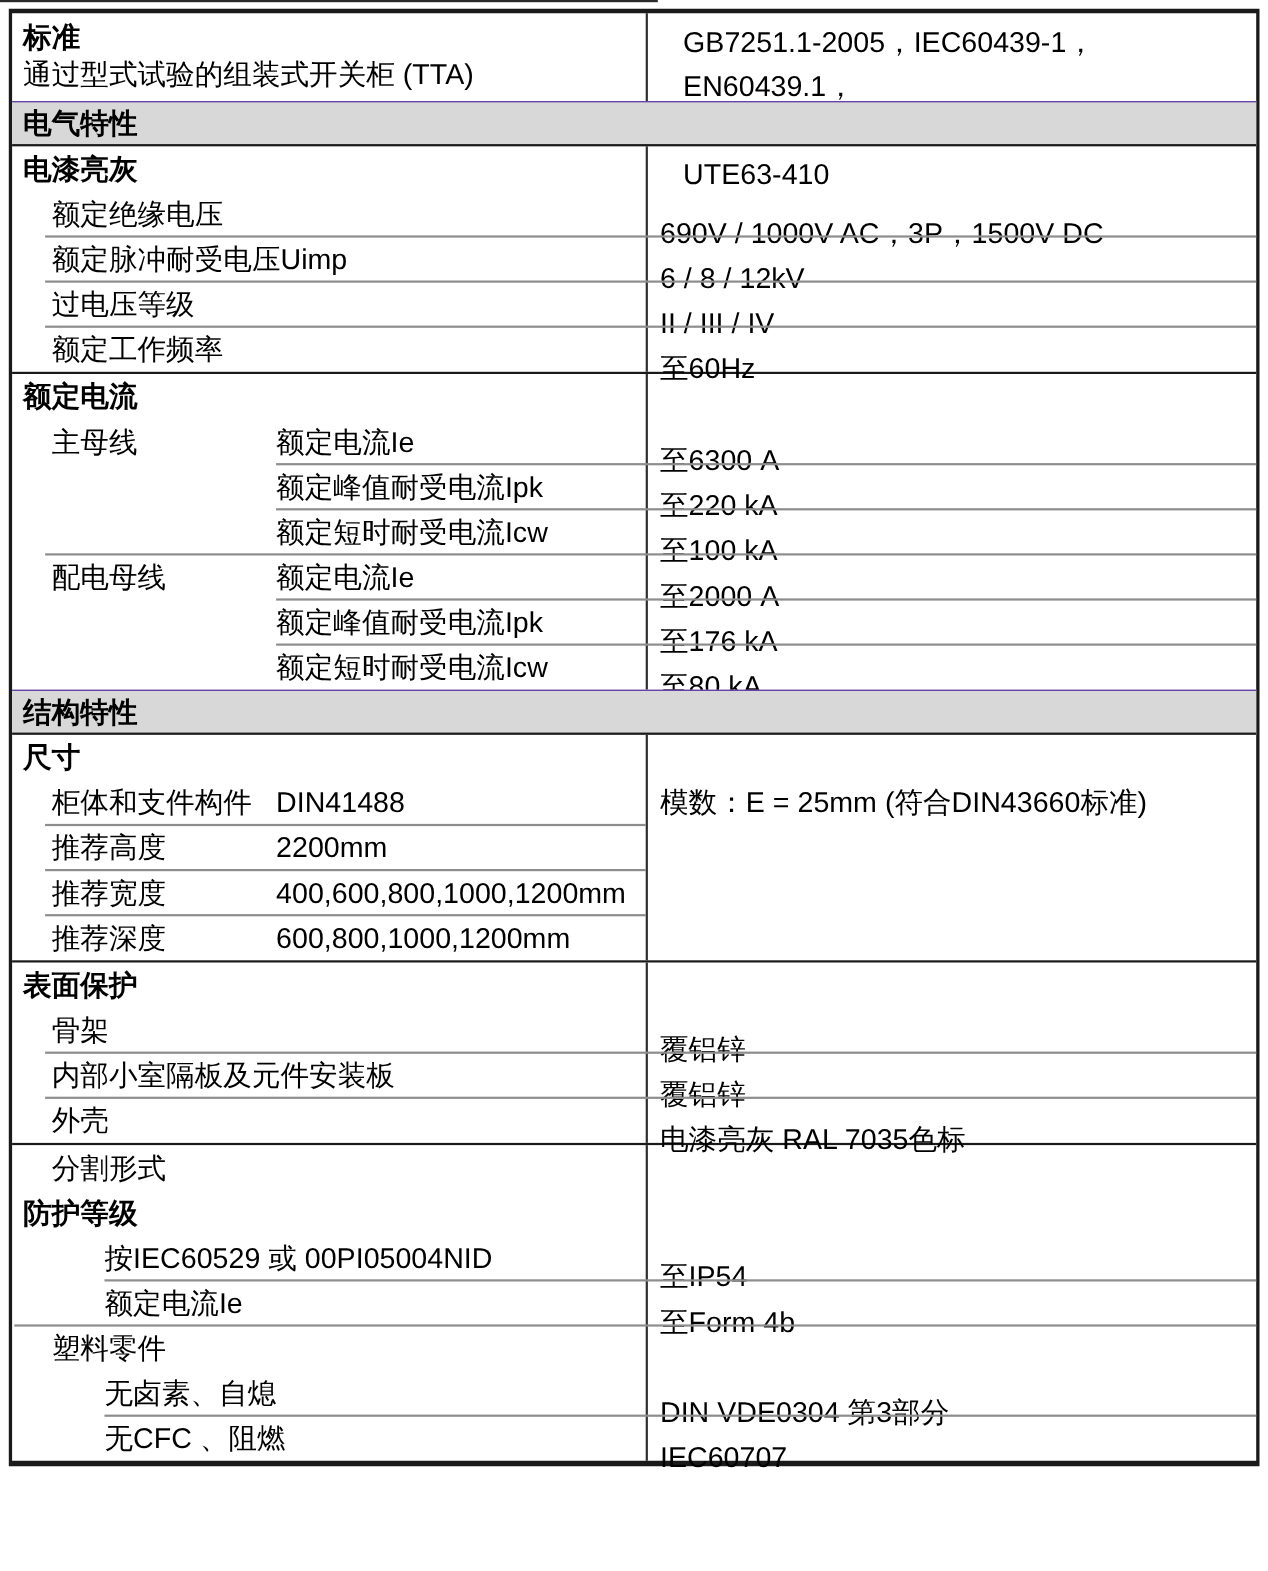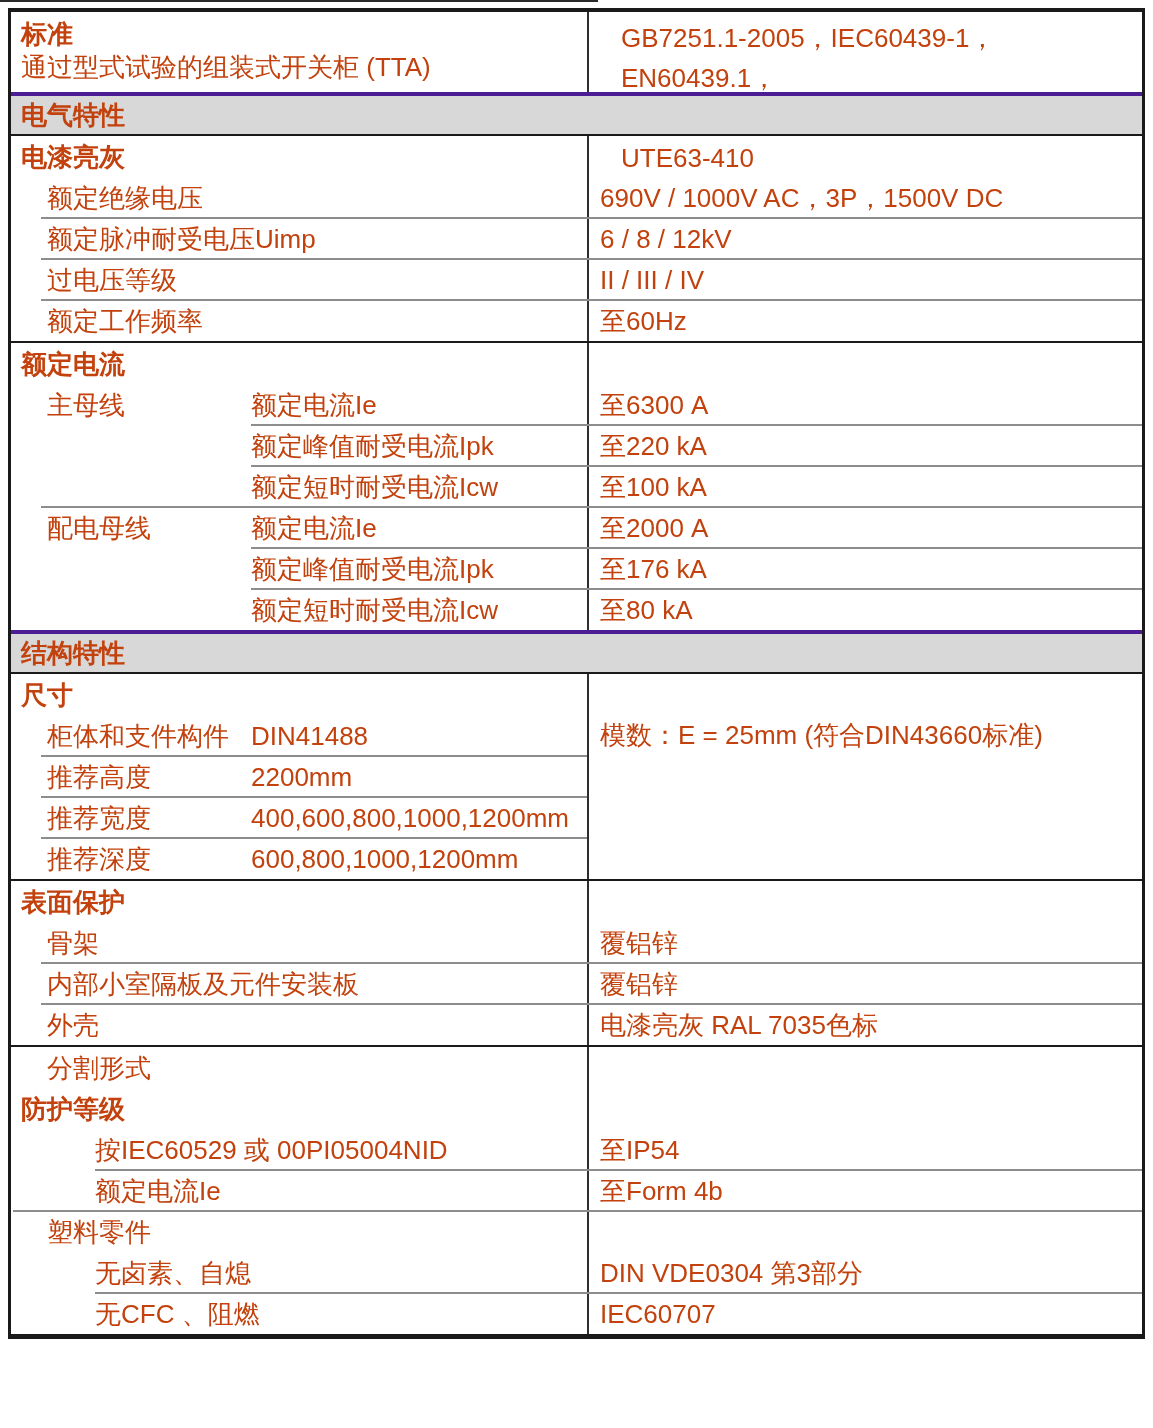--- a/index.html
+++ b/index.html
@@ -1,38 +1,38 @@
 <!DOCTYPE html>
 <html><head>
 <meta charset="utf-8">
 <style>
   html,body{margin:0;padding:0;background:#ffffff;}
   .page{position:relative;width:1153px;height:1428px;background:#ffffff;overflow:hidden;
-        font-family:"Liberation Sans","DejaVu Sans",sans-serif;color:#c2410c;}
+        font-family:"Liberation Sans","DejaVu Sans",sans-serif;color:#000000;}
   .artifact{position:absolute;left:0;top:0;width:598px;height:2px;background:#2a2a2a;}
   .table{position:absolute;left:8px;top:8px;width:1137px;box-sizing:border-box;
          border:3px solid #1a1a1a;border-top-width:4px;border-bottom-width:5px;background:#fff;}
   .blk{position:relative;}
   .vline{position:absolute;left:576px;top:0;bottom:0;width:2px;background:#2e2e2e;}
   .row{position:relative;height:41px;font-size:26px;}
   .row > span, .row > div.cellwrap{position:absolute;top:50%;transform:translateY(-50%);white-space:nowrap;}
   .b{font-weight:700;}
   .x0{left:10px;}
   .x1{left:36px;}
   .x2{left:84px;}
   .xc{left:240px;}
-  .xv{left:589px;}
+  .xv{left:589px;margin-top:17px;}
   .row.sep::before{content:"";position:absolute;right:0;top:-1px;height:2px;background:#8d8d8d;}
   .row.sep.s0::before{left:2px;}
   .row.sep.s1::before{left:30px;}
   .row.sep.s2::before{left:84px;}
   .row.sep.s3::before{left:240px;}
   .row.sep.sh::before{left:30px;right:555px;}
   .gsep{height:2px;background:#1a1a1a;}
-  .secbar{position:relative;height:38px;background:#d8d8d8;border-top:4px solid #4c1d95;
+  .secbar{position:relative;height:38px;background:#d8d8d8;border-top:1px solid #4c1d95;
           border-bottom:2px solid #1a1a1a;display:flex;align-items:center;padding-left:10px;
           font-size:26px;}
   .std{height:80px;}
   .std-left{position:absolute;left:10px;top:6px;font-size:26px;line-height:33px;white-space:nowrap;}
   .std-right{position:absolute;left:610px;top:6px;font-size:26px;line-height:40px;
              white-space:pre-line;}
   .merged{position:absolute;left:589px;top:41px;height:41px;display:flex;align-items:center;
           font-size:26px;white-space:nowrap;}
 </style>
 </head>

